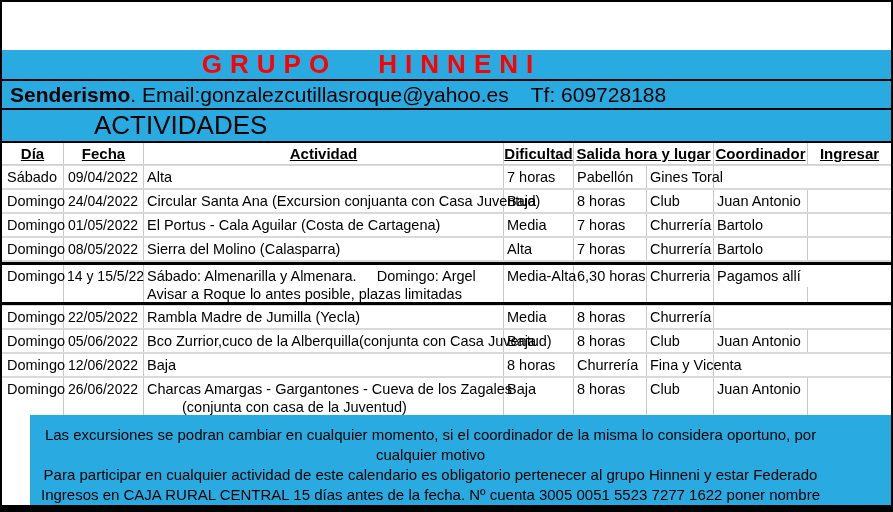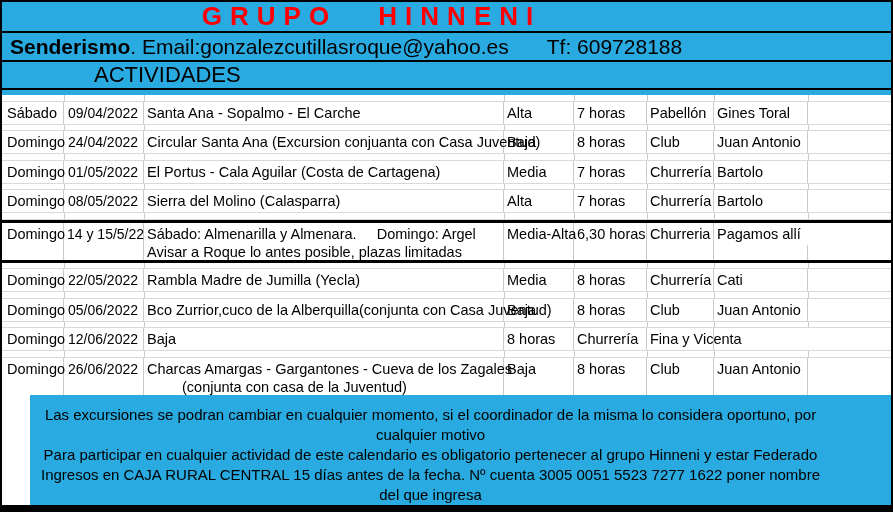--- a/index.html
+++ b/index.html
@@ -16,33 +16,34 @@
     position:relative;
   }
   
   .banner-title {
     height:34px; background:var(--cyan);
     border-bottom:2px solid #000;
     text-align:center; padding-right:150px;
     font-size:26px; font-weight:bold; line-height:29px;
     letter-spacing:8px; word-spacing:26px;
     color:var(--red);
+    margin-top:48px;
   }
   .banner-contact {
     height:30px; background:var(--cyan);
     border-bottom:2px solid #000;
     font-size:21px; line-height:27px;
     padding-left:8px; white-space:nowrap;
   }
   .banner-contact .bold { font-weight:bold; }
-  .banner-contact .phone { margin-left:38px; }
+  .banner-contact .phone { margin-left:22px; }
   .banner-activities {
     height:33px; background:var(--cyan);
     border-bottom:2px solid #000;
-    font-size:22px; display:flex; align-items:center;text-align:center;
+    font-size:26px; display:flex; align-items:center;text-align:center;
   }
   .banner-activities .a1 { margin-left:92px; }
   .banner-activities .a2 { margin-left:133px; }
   .cyan-gap { height:8px; background:var(--cyan); }
   
   .grid {
     display:grid;
     grid-template-columns:62px 80px 360px 70px 73px 67px 94px 1fr;
   }
   .thead { height:22px; border-bottom:1px solid #d2d2d2; font-size:15px; }
@@ -93,27 +94,35 @@
   <div class="banner-title">GRUPO HINNENI</div>
 
   <div class="banner-contact"><span class="bold">Senderismo</span><span>. Email:gonzalezcutillasroque@yahoo.es</span><span class="phone">Tf: 609728188</span></div>
 
   <div class="banner-activities">
     <span class="a1">ACTIVIDADES</span>
   </div>
 
   <div class="cyan-gap"></div>
 
+  <div class="grid thead">
+    <div class="hc">Día</div>
+    <div class="hc">Fecha</div>
+    <div class="hc">Actividad</div>
+    <div class="hc">Dificultad</div>
+    <div class="hc salida">Salida hora y lugar</div>
+    <div class="hc">Coordinador</div>
+    <div class="hc">Ingresar</div>
+  </div>
 
   <div class="spacer"></div>
 
   <div class="grid trow">
     <div class="c dia">Sábado</div>
     <div class="c fecha">09/04/2022</div>
-    <div class="c act">Santa Ana - Sopalmo - El Carche</div>
     <div class="c">Alta</div>
     <div class="c">7 horas</div>
     <div class="c">Pabellón</div>
     <div class="c">Gines Toral</div>
     <div class="c"></div>
   </div>
 
   <div class="spacer"></div>
 
   <div class="grid trow">
@@ -179,21 +188,20 @@
 
   <div class="spacer"></div>
 
   <div class="grid trow">
     <div class="c dia">Domingo</div>
     <div class="c fecha">22/05/2022</div>
     <div class="c act">Rambla Madre de Jumilla (Yecla)</div>
     <div class="c">Media</div>
     <div class="c">8 horas</div>
     <div class="c">Churrería</div>
-    <div class="c">Cati</div>
     <div class="c"></div>
   </div>
 
   <div class="spacer"></div>
 
   <div class="grid trow">
     <div class="c dia">Domingo</div>
     <div class="c fecha">05/06/2022</div>
     <div class="c act">Bco Zurrior,cuco de la Alberquilla(conjunta con Casa Juventud)</div>
     <div class="c">Baja</div>

